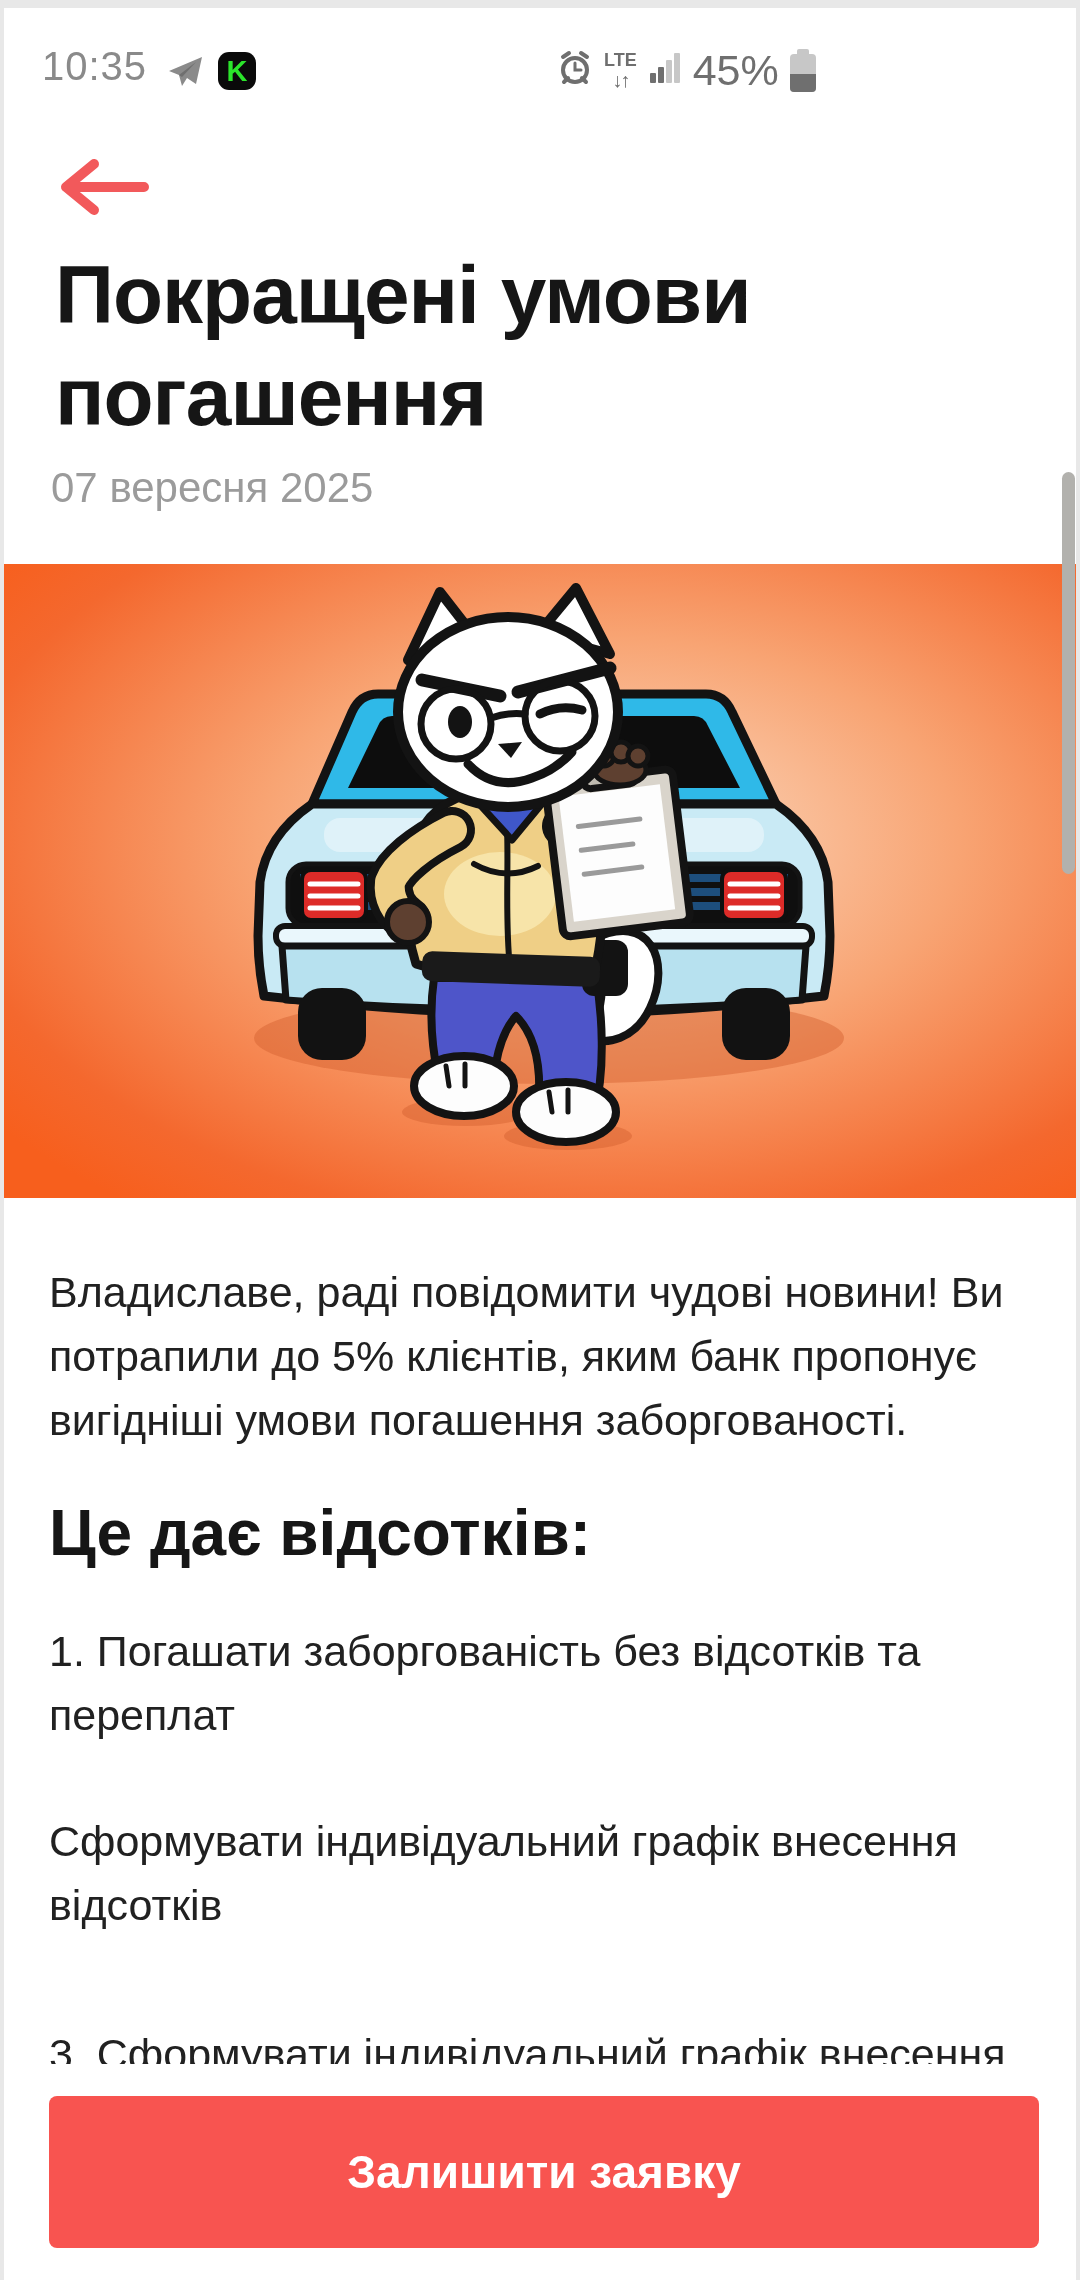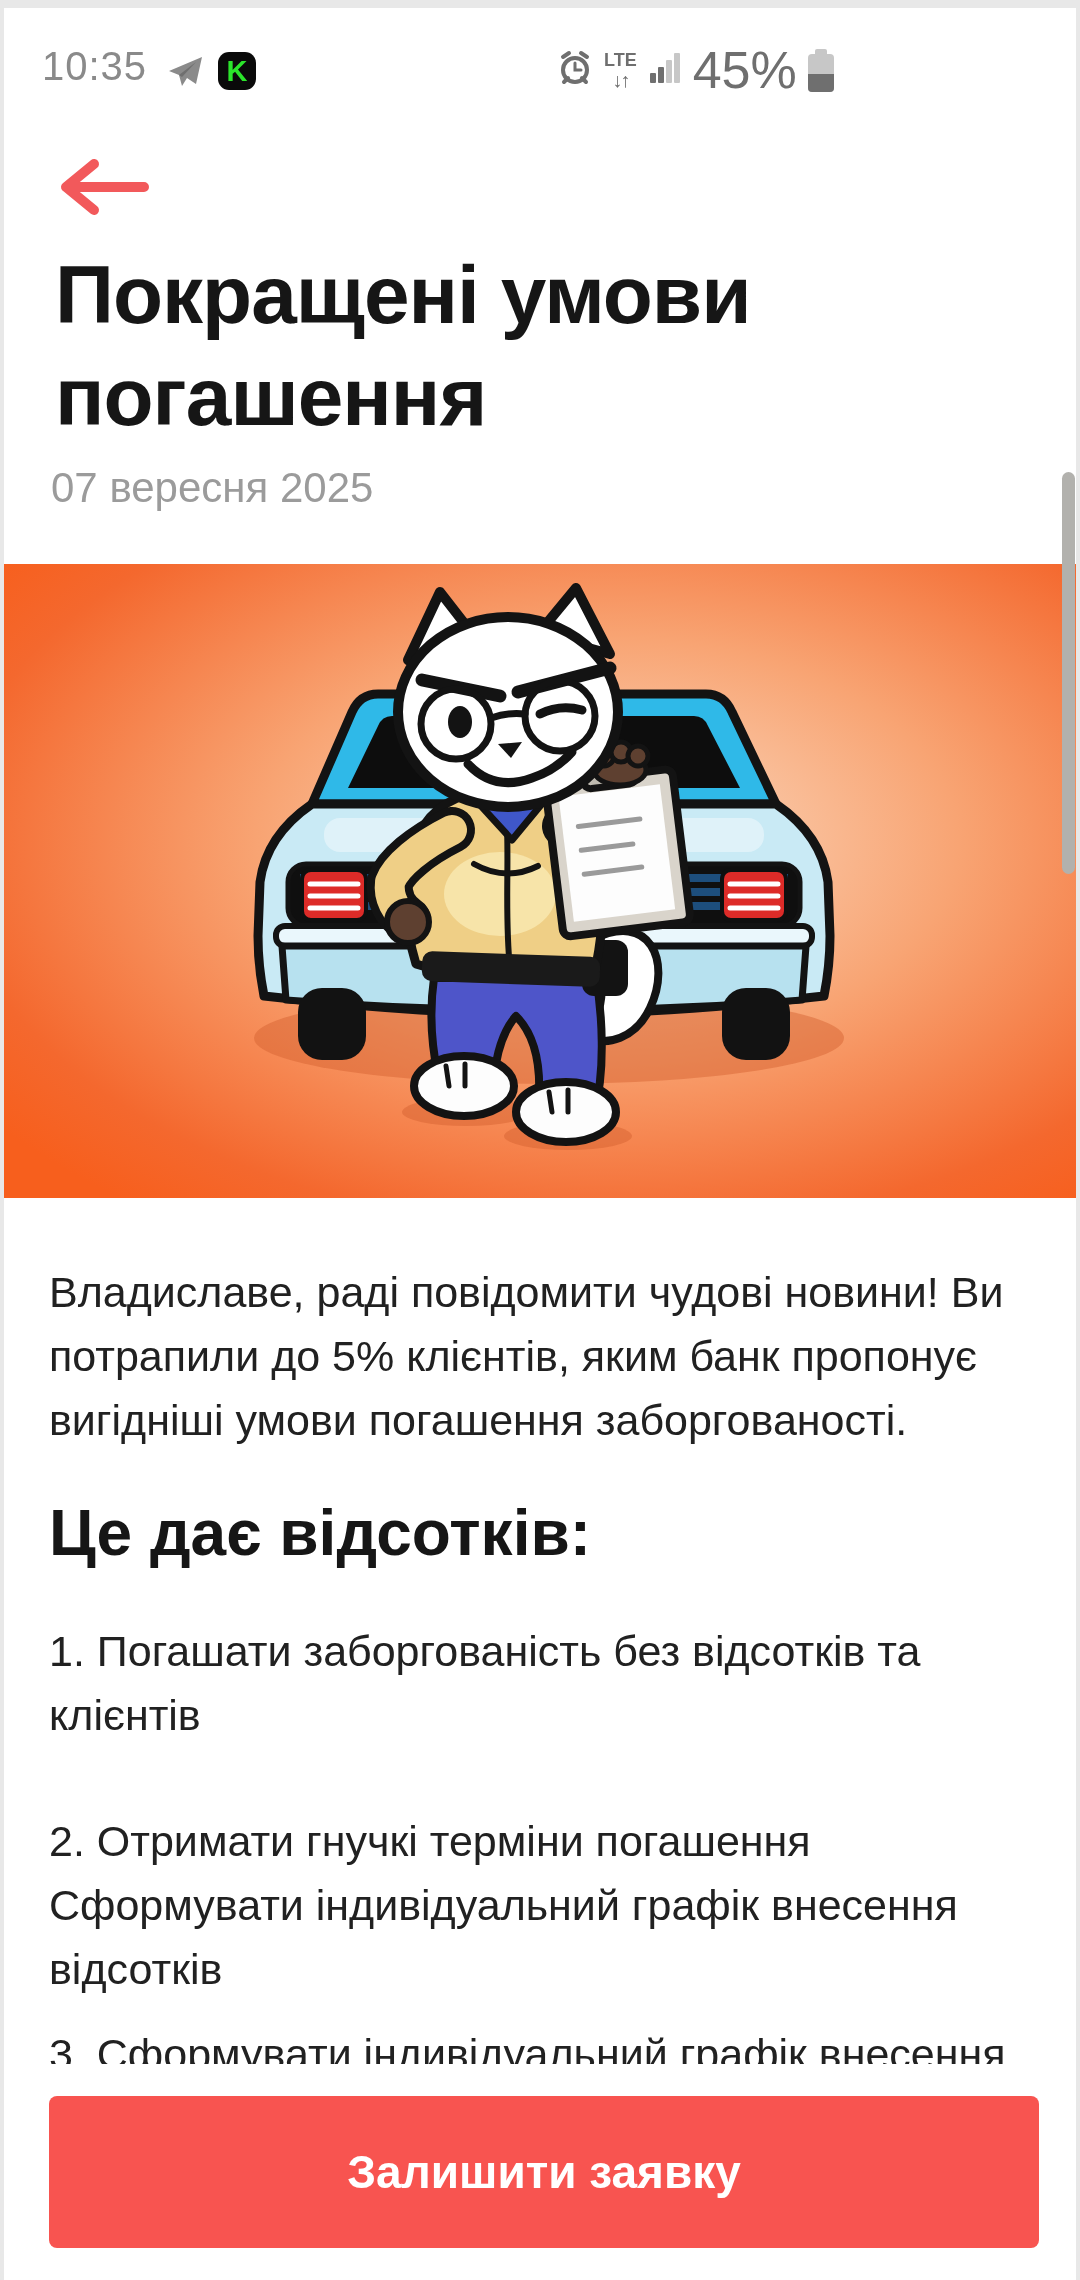--- a/index.html
+++ b/index.html
@@ -28,21 +28,21 @@
     position:absolute;left:214px;top:44px;width:38px;height:38px;background:#0a0a0a;
     border-radius:11px;display:flex;align-items:center;justify-content:center;
     color:var(--k-green);font-size:29px;font-weight:bold;
   }
   .sb-right{position:absolute;left:552px;top:34px;height:56px;display:flex;align-items:center;}
   .sb-alarm{margin-right:10px;}
   .sb-lte{display:flex;flex-direction:column;align-items:center;margin-right:12px;color:var(--status);line-height:1;}
   .sb-lte .lte-txt{font-size:18px;font-weight:bold;letter-spacing:0;}
   .sb-lte .lte-arrows{font-size:20px;letter-spacing:-2px;margin-top:1px;}
   .sb-bars{margin-right:10px;}
-  .sb-pct{font-size:52px;color:var(--status);margin-right:10px;}
+  .sb-pct{font-size:43px;color:var(--status);margin-right:10px;}
   .sb-batt{width:28px;display:flex;flex-direction:column;align-items:center;}
   .sb-batt .cap{width:12px;height:5px;background:var(--status-light);border-radius:2px 2px 0 0;}
   .sb-batt .bodyb{width:26px;height:38px;background:var(--status-light);border-radius:4px;position:relative;overflow:hidden;}
   .sb-batt .fill{position:absolute;bottom:0;left:0;width:100%;height:45%;background:var(--status);}
   
   .back-btn{position:absolute;left:52px;top:148px;width:96px;height:62px;cursor:pointer;}
   .page-title{
     position:absolute;left:51px;top:236px;width:900px;
     font-size:82px;line-height:102px;font-weight:bold;color:var(--title);letter-spacing:-1px;
   }
@@ -220,25 +220,24 @@
   <div class="txt intro">
     <div>Владиславе, раді повідомити чудові новини! Ви</div>
     <div>потрапили до 5% клієнтів, яким банк пропонує</div>
     <div>вигідніші умови погашення заборгованості.</div>
   </div>
 
   <h2 class="subheading">Це дає відсотків:</h2>
 
   <div class="txt item1">
     <div>1. Погашати заборгованість без відсотків та</div>
-    <div>клієнтів</div>
+    <div>переплат</div>
   </div>
 
   <div class="txt item2">
-    <div>2. Отримати гнучкі терміни погашення</div>
     <div>Сформувати індивідуальний графік внесення</div>
     <div>відсотків</div>
   </div>
 
   <div class="txt item3-clip">
     <div>3. Сформувати індивідуальний графік внесення</div>
   </div>
 
   <button class="cta">Залишити заявку</button>
 

